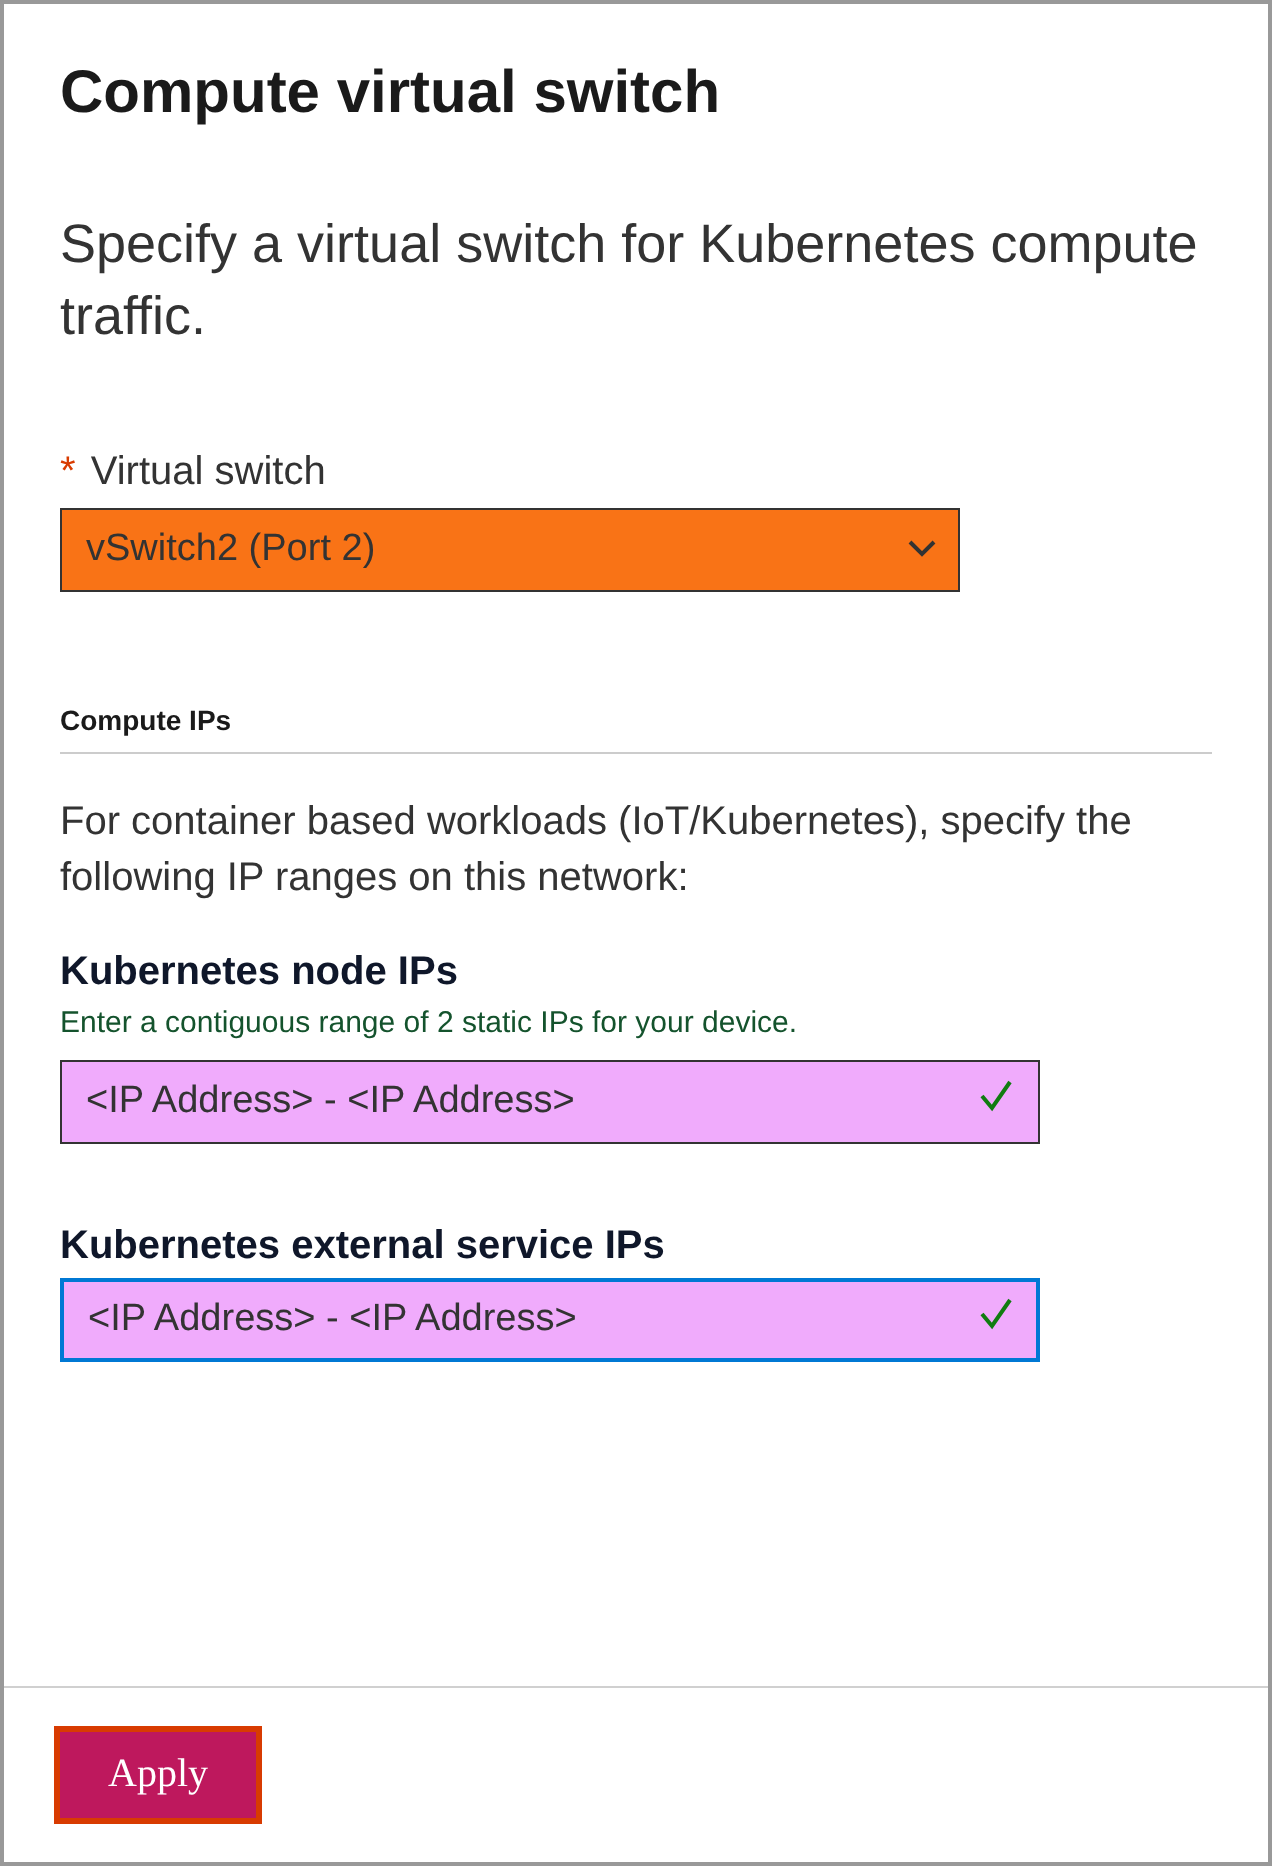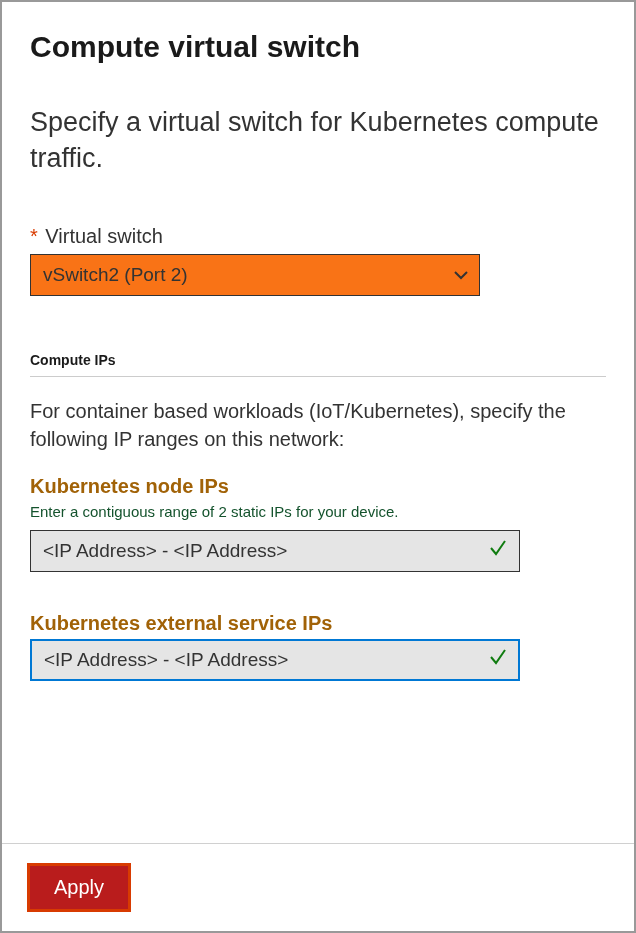--- a/index.html
+++ b/index.html
@@ -75,21 +75,21 @@
     }
     .section-description {
       font-size: 20px;
       color: #333;
       line-height: 1.4;
       margin-bottom: 22px;
     }
     .subfield-title {
       font-size: 20px;
       font-weight: 600;
-      color: #a16207;
+      color: #0f172a;
       margin-bottom: 4px;
     }
     .subfield-description {
       font-size: 15px;
       color: #14532d;
       line-height: 1.35;
       margin-bottom: 8px;
     }
     .input-wrapper {
       position: relative;
@@ -97,44 +97,44 @@
       margin-bottom: 40px;
     }
     .input-wrapper.blue-border .text-input {
       border: 2px solid #0078d4;
     }
     .text-input {
       width: 100%;
       padding: 8px 40px 8px 12px;
       font-size: 19px;
       border: 1px solid #333;
-      background: #e5e5e5;
+      background: #f0abfc;
       font-family: inherit;
       color: #333;
       height: 42px;
     }
     .check-icon {
       position: absolute;
       right: 12px;
       top: 50%;
       transform: translateY(-50%);
       color: #107c10;
       font-size: 22px;
     }
     .footer {
       border-top: 1px solid #d0d0d0;
       padding: 22px 28px;
     }
     .apply-button {
-      background: #b91c1c;
+      background: #be185d;
       color: #fff;
       border: none;
       font-size: 20px;
       padding: 10px 24px;
-      font-family: Liberation Sans, sans-serif;
+      font-family: Liberation Serif, serif;
       cursor: pointer;
       outline: 3px solid #d83b01;
       outline-offset: 0;
     }
   </style>
 </head>
 <body>
 
 <div class="main-content">
   <h1 class="page-title">Compute virtual switch</h1>

